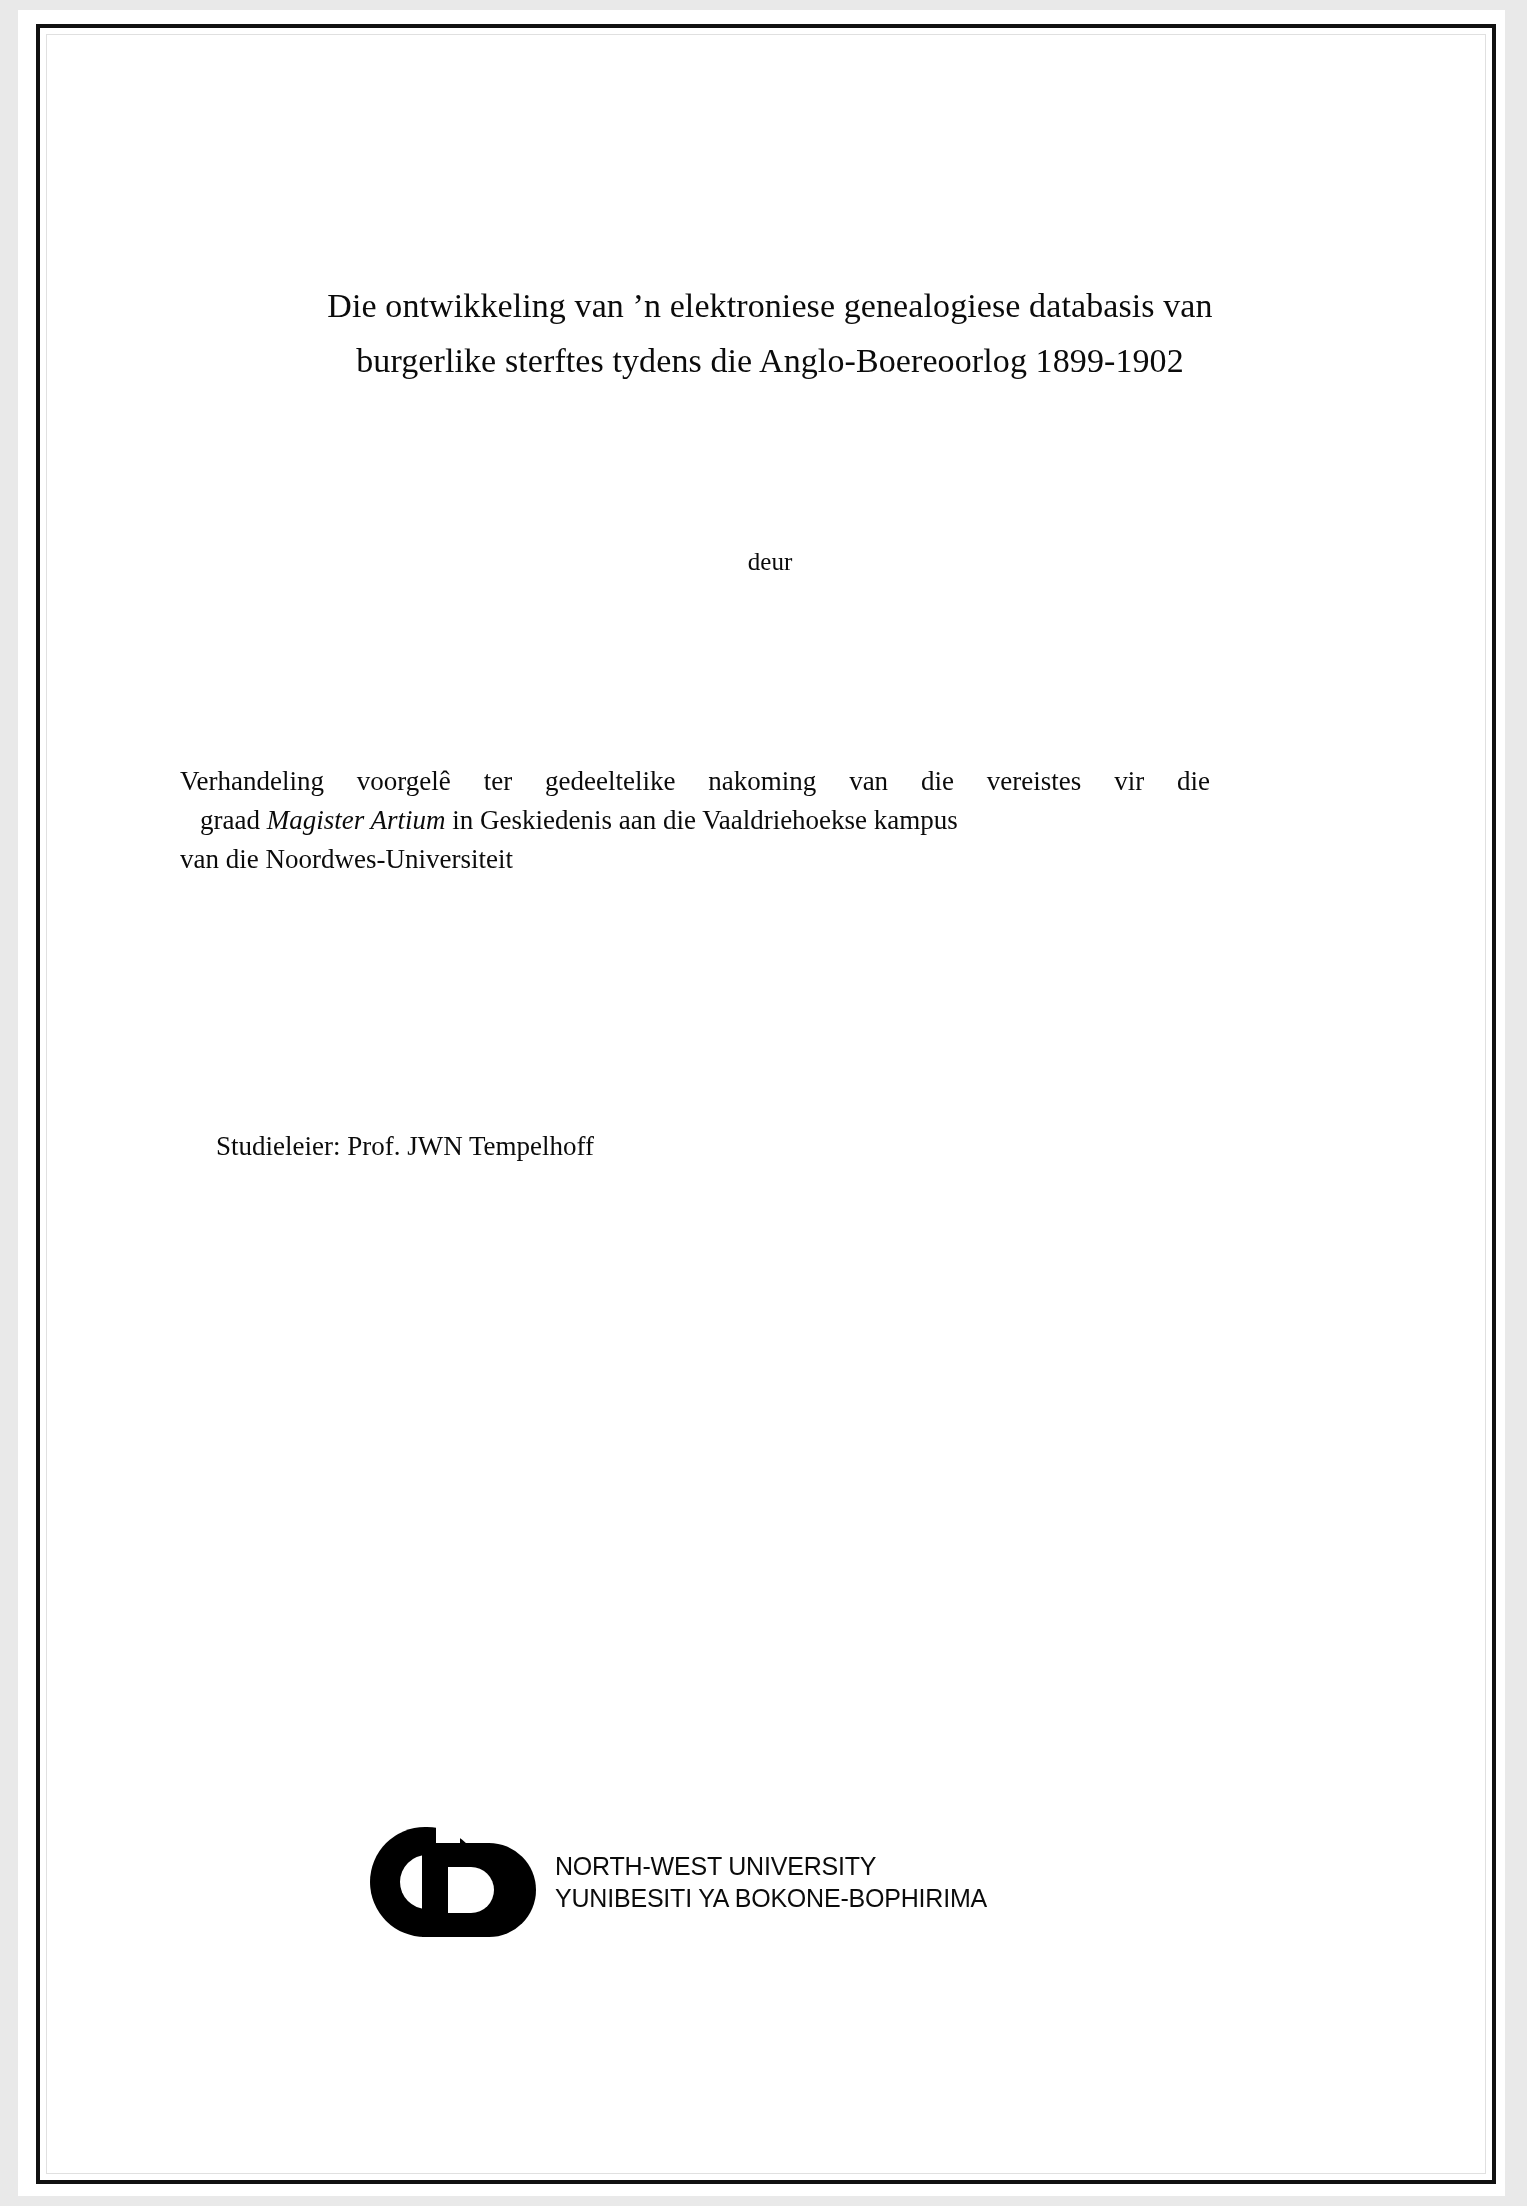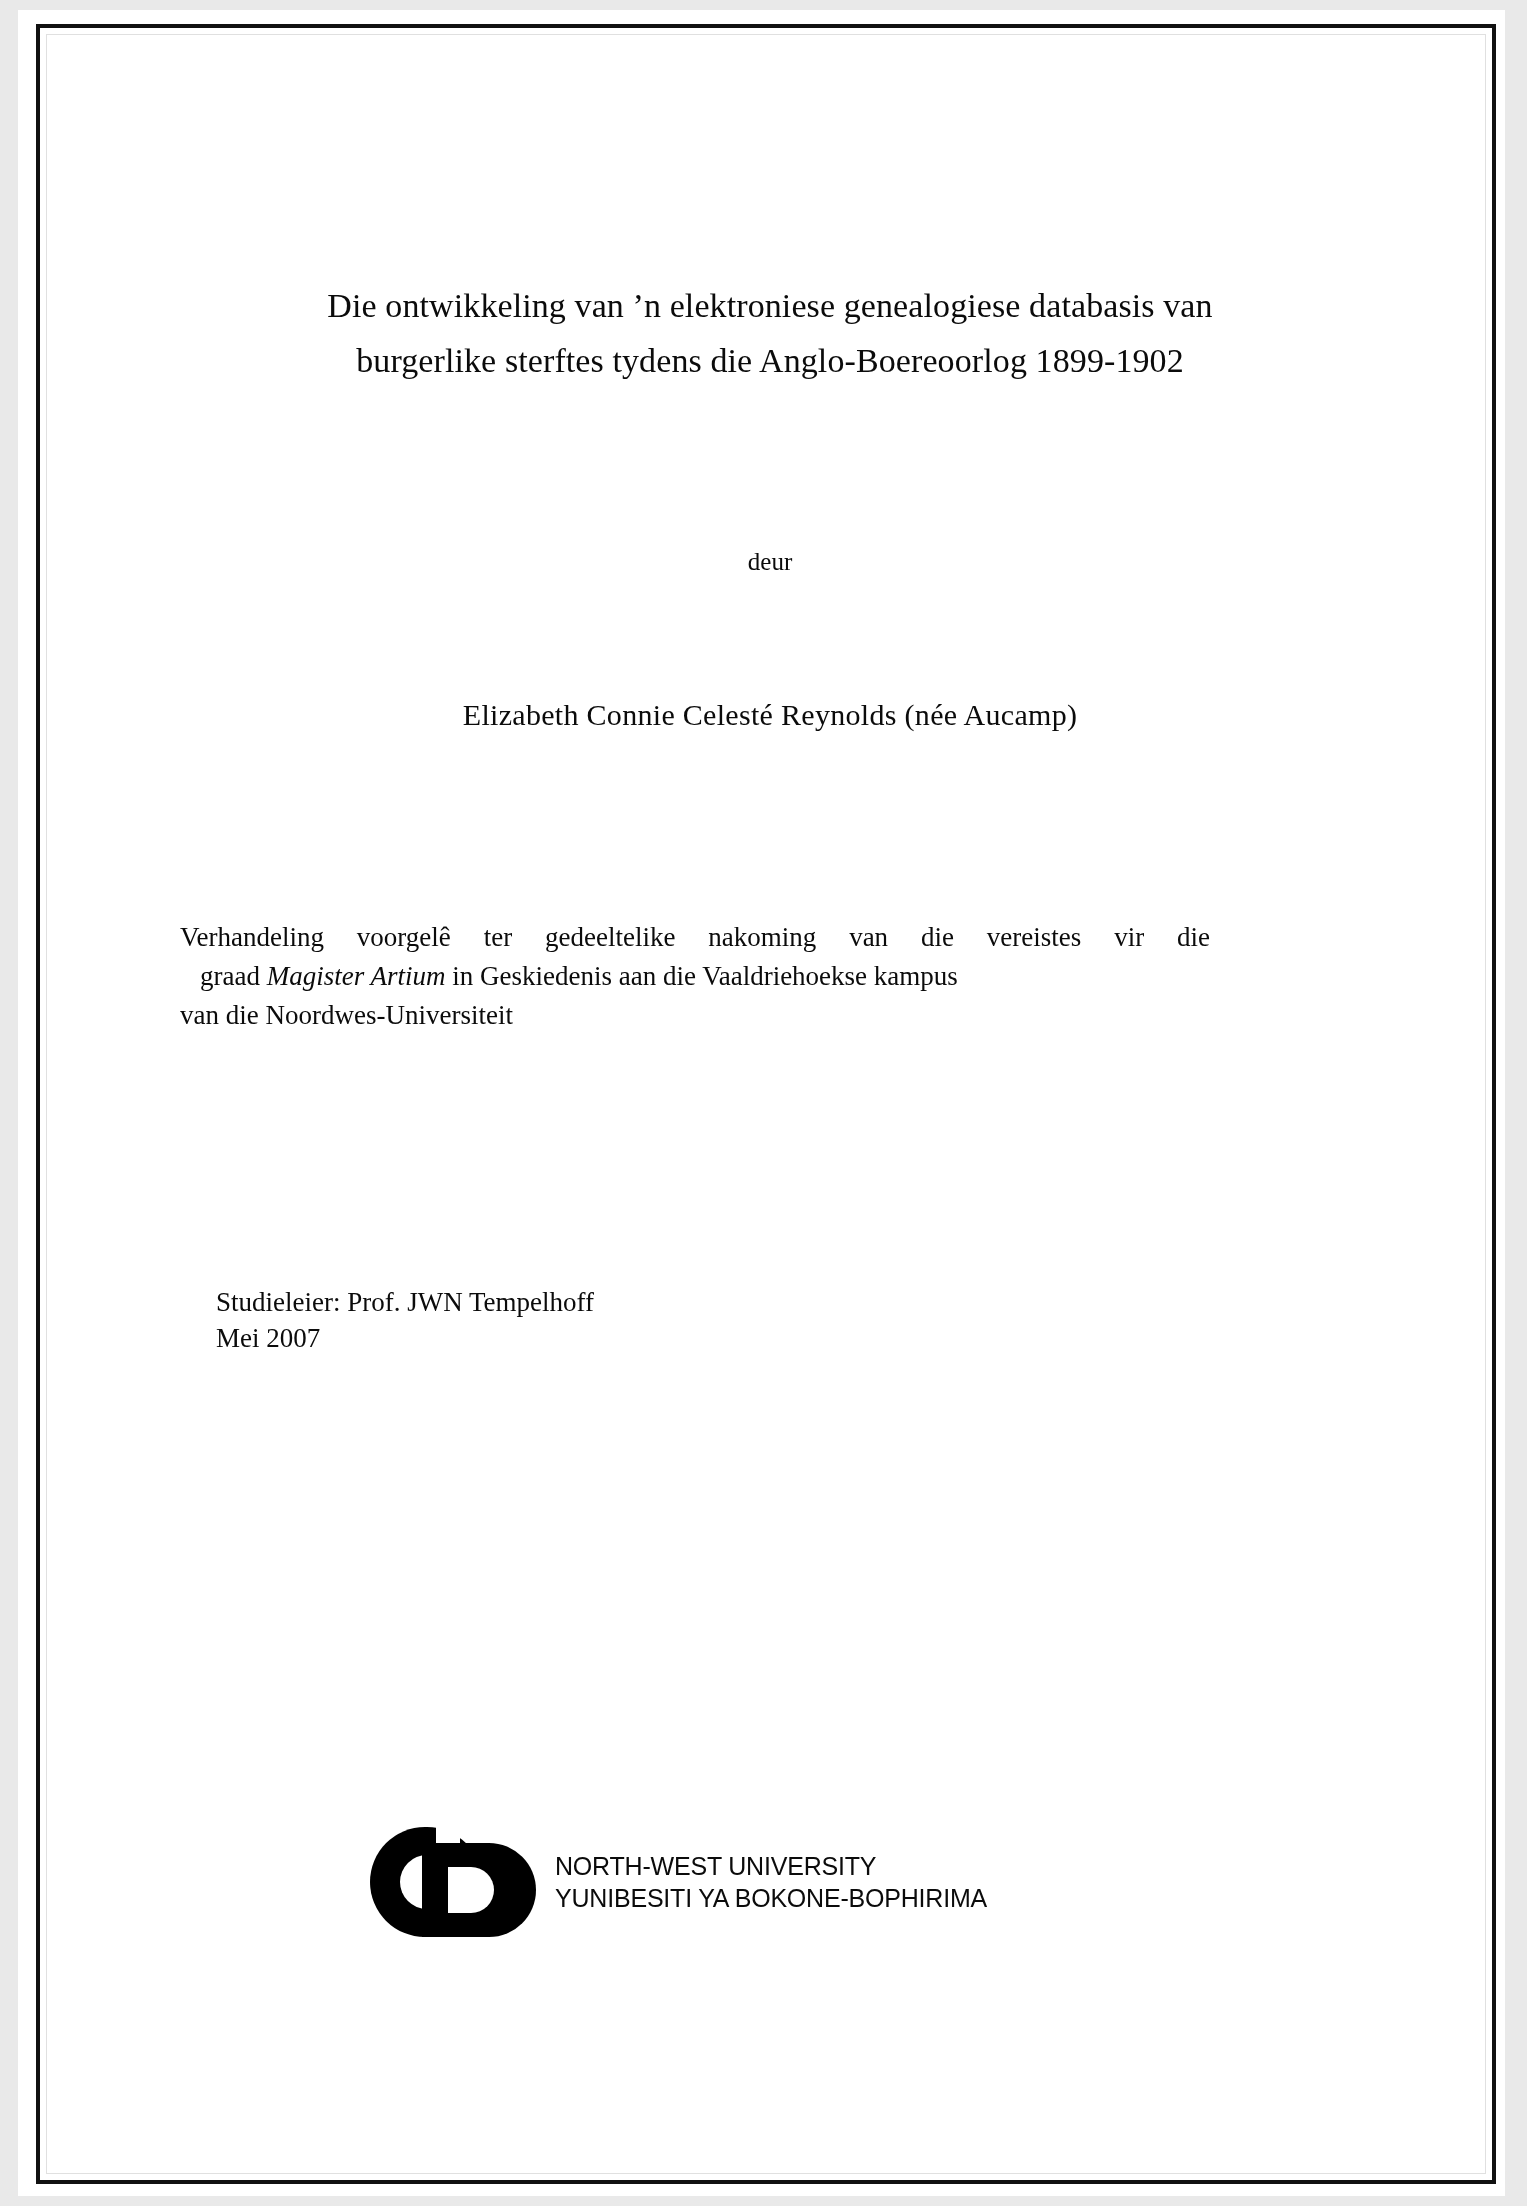--- a/index.html
+++ b/index.html
@@ -203,31 +203,29 @@
 
     <div class="content">
 
       <h1 class="title">
         <span class="line1">Die ontwikkeling van ’n elektroniese genealogiese databasis van</span>
         <span class="line2">burgerlike sterftes tydens die Anglo-Boereoorlog 1899-1902</span>
       </h1>
 
       <div class="deur">deur</div>
 
-      <div class="author">Elizabeth Connie Celesté Reynolds (née Aucamp)</div>
 
       <div class="statement">
         <span class="l1">Verhandeling voorgelê ter gedeeltelike nakoming van die vereistes vir die</span>
         <span class="l2"><span>graad </span><i>Magister Artium</i><span> in Geskiedenis aan die Vaaldriehoekse kampus</span></span>
         <span class="l3">van die Noordwes-Universiteit</span>
       </div>
 
       <div class="supervisor">
         <span>Studieleier: Prof. JWN Tempelhoff</span>
-        <span class="date">Mei 2007</span>
       </div>
 
     </div>
 
     <div class="logo-wrap">
       <div class="logo-mark">
         <div class="c-shape"></div>
         <div class="c-notch"></div>
         <div class="c-cut"></div>
         <div class="d-shape"></div>

